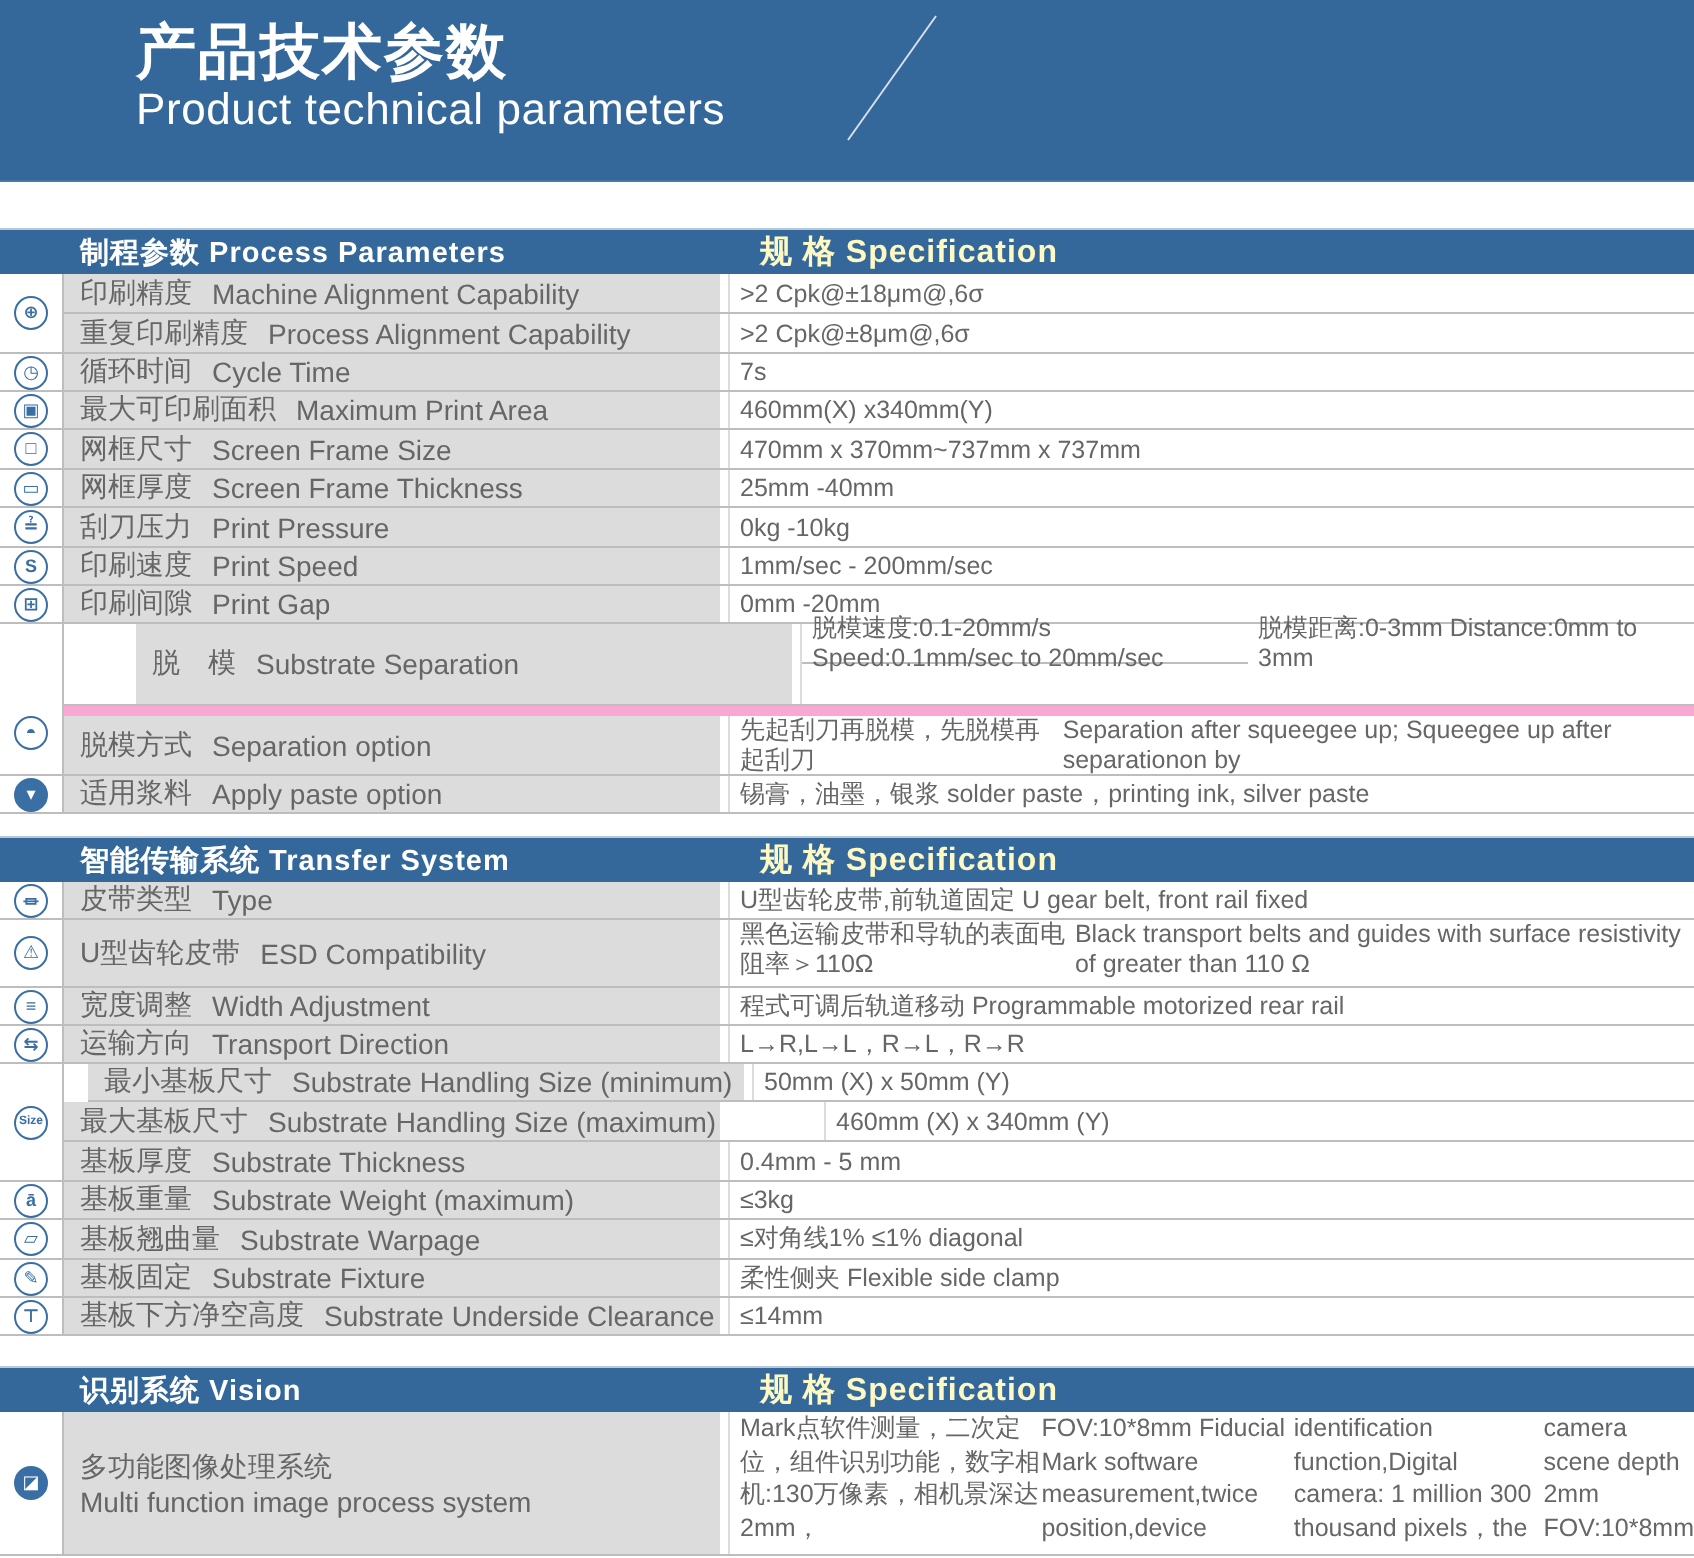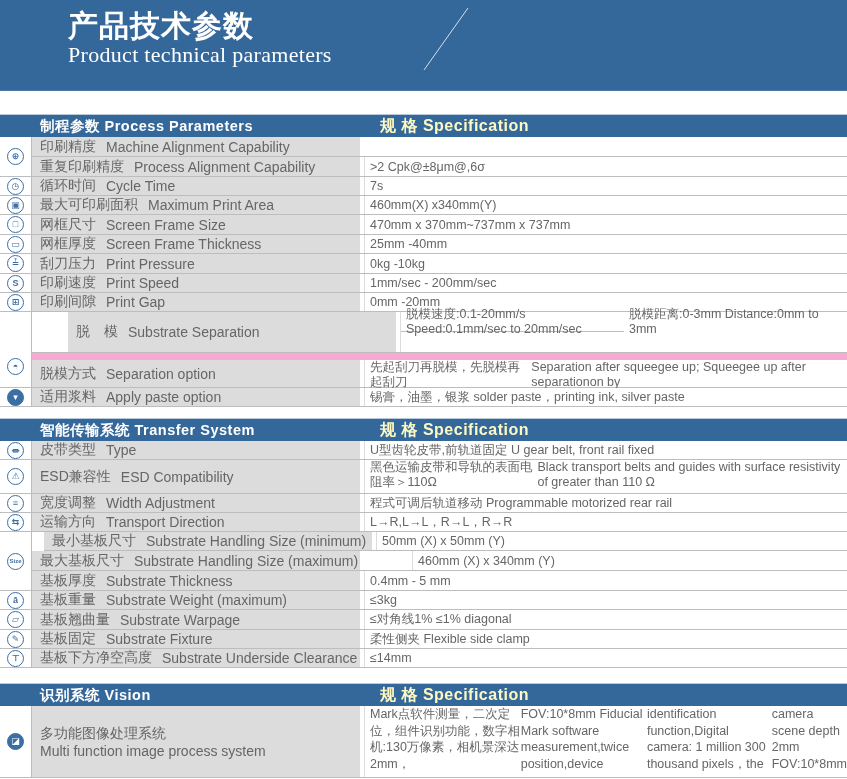--- a/index.html
+++ b/index.html
@@ -11,21 +11,21 @@
     background: #34679a;
     border-bottom: 1px solid #4b79a6;
   }
   .banner .cn {
     position: absolute; left: 68px; top: 6px;
     font-size: 30px; font-weight: bold; color: #ffffff; letter-spacing: 1px;
     font-family: "DejaVu Sans", sans-serif;
   }
   .banner .en {
     position: absolute; left: 68px; top: 42px;
-    font-size: 22px; color: #ffffff; letter-spacing: 0.3px; font-family: Liberation Serif, serif;
+    font-size: 22px; color: #ffffff; letter-spacing: 0.3px;
   }
   .banner .slash-svg { position: absolute; left: 420px; top: 6px; }
 
   .section { position: absolute; left: 0; width: 847px; }
   .sec-head {
     height: 23px; background: #34679a; display: flex; align-items: center;
     border-top: 1px solid #b9c9da;
   }
   .sec-head .h-left {
     width: 368px; padding-left: 40px; color: #ffffff; font-size: 14.5px; font-weight: bold;
@@ -90,20 +90,21 @@
   <div class="group">
     <div class="icon-cell">
         <span class="ic">⊕</span>
       </div>
     <div class="rows">
       <div class="row" style="height:20px;">
         <div class="label-cell" style="flex-basis:332px;">
             <span class="cn">印刷精度</span>
             <span>Machine Alignment Capability</span>
           </div>
+        <div class="value-cell">&gt;2 Cpk@±18μm@,6σ</div>
       </div>
       <div class="row" style="height:19px;text-align:center;">
         <div class="label-cell">
             <span class="cn">重复印刷精度</span>
             <span>Process Alignment Capability</span>
           </div>
         <div class="value-cell">&gt;2 Cpk@±8μm@,6σ</div>
       </div>
     </div>
   </div>
@@ -187,21 +188,21 @@
       <div class="row" style="height:41px;padding-left:36px;">
         <div class="label-cell">
             <span class="cn">脱　模</span>
             <span>Substrate Separation</span>
           </div>
         <div class="value-cell multi" style="padding-left:0;">
           <div class="sub" style="height:20px; padding-left:5px; border-bottom:1px solid #bdbdbd;">脱模速度:0.1-20mm/s   Speed:0.1mm/sec to 20mm/sec</div>
           <div class="sub" style="height:20px; padding-left:5px;">脱模距离:0-3mm   Distance:0mm to 3mm</div>
         </div>
       </div>
-      <div class="row" style="height:34px; border-top:7px solid #f9a8d4;">
+      <div class="row" style="height:34px; border-top:5px solid #f9a8d4;">
         <div class="label-cell">
             <span class="cn">脱模方式</span>
             <span>Separation option</span>
           </div>
         <div class="value-cell multi">
           <div>先起刮刀再脱模，先脱模再起刮刀</div>
           <div>Separation after squeegee up; Squeegee up after separationon by</div>
         </div>
       </div>
     </div>
@@ -233,21 +234,21 @@
         <span class="cn">皮带类型</span>
         <span>Type</span>
       </div>
     <div class="value-cell">U型齿轮皮带,前轨道固定   U gear belt, front rail fixed</div>
   </div>
   <div class="row" style="height:34px;">
     <div class="icon-cell">
         <span class="ic">⚠</span>
       </div>
     <div class="label-cell">
-        <span class="cn">ESD兼容性</span>
+        <span class="cn">U型齿轮皮带</span>
         <span>ESD Compatibility</span>
       </div>
     <div class="value-cell multi">
       <div>黑色运输皮带和导轨的表面电阻率＞110Ω</div>
       <div>Black transport belts and guides with surface resistivity of greater than 110 Ω</div>
     </div>
   </div>
   <div class="row" style="height:19px;">
     <div class="icon-cell">
         <span class="ic">≡</span>

